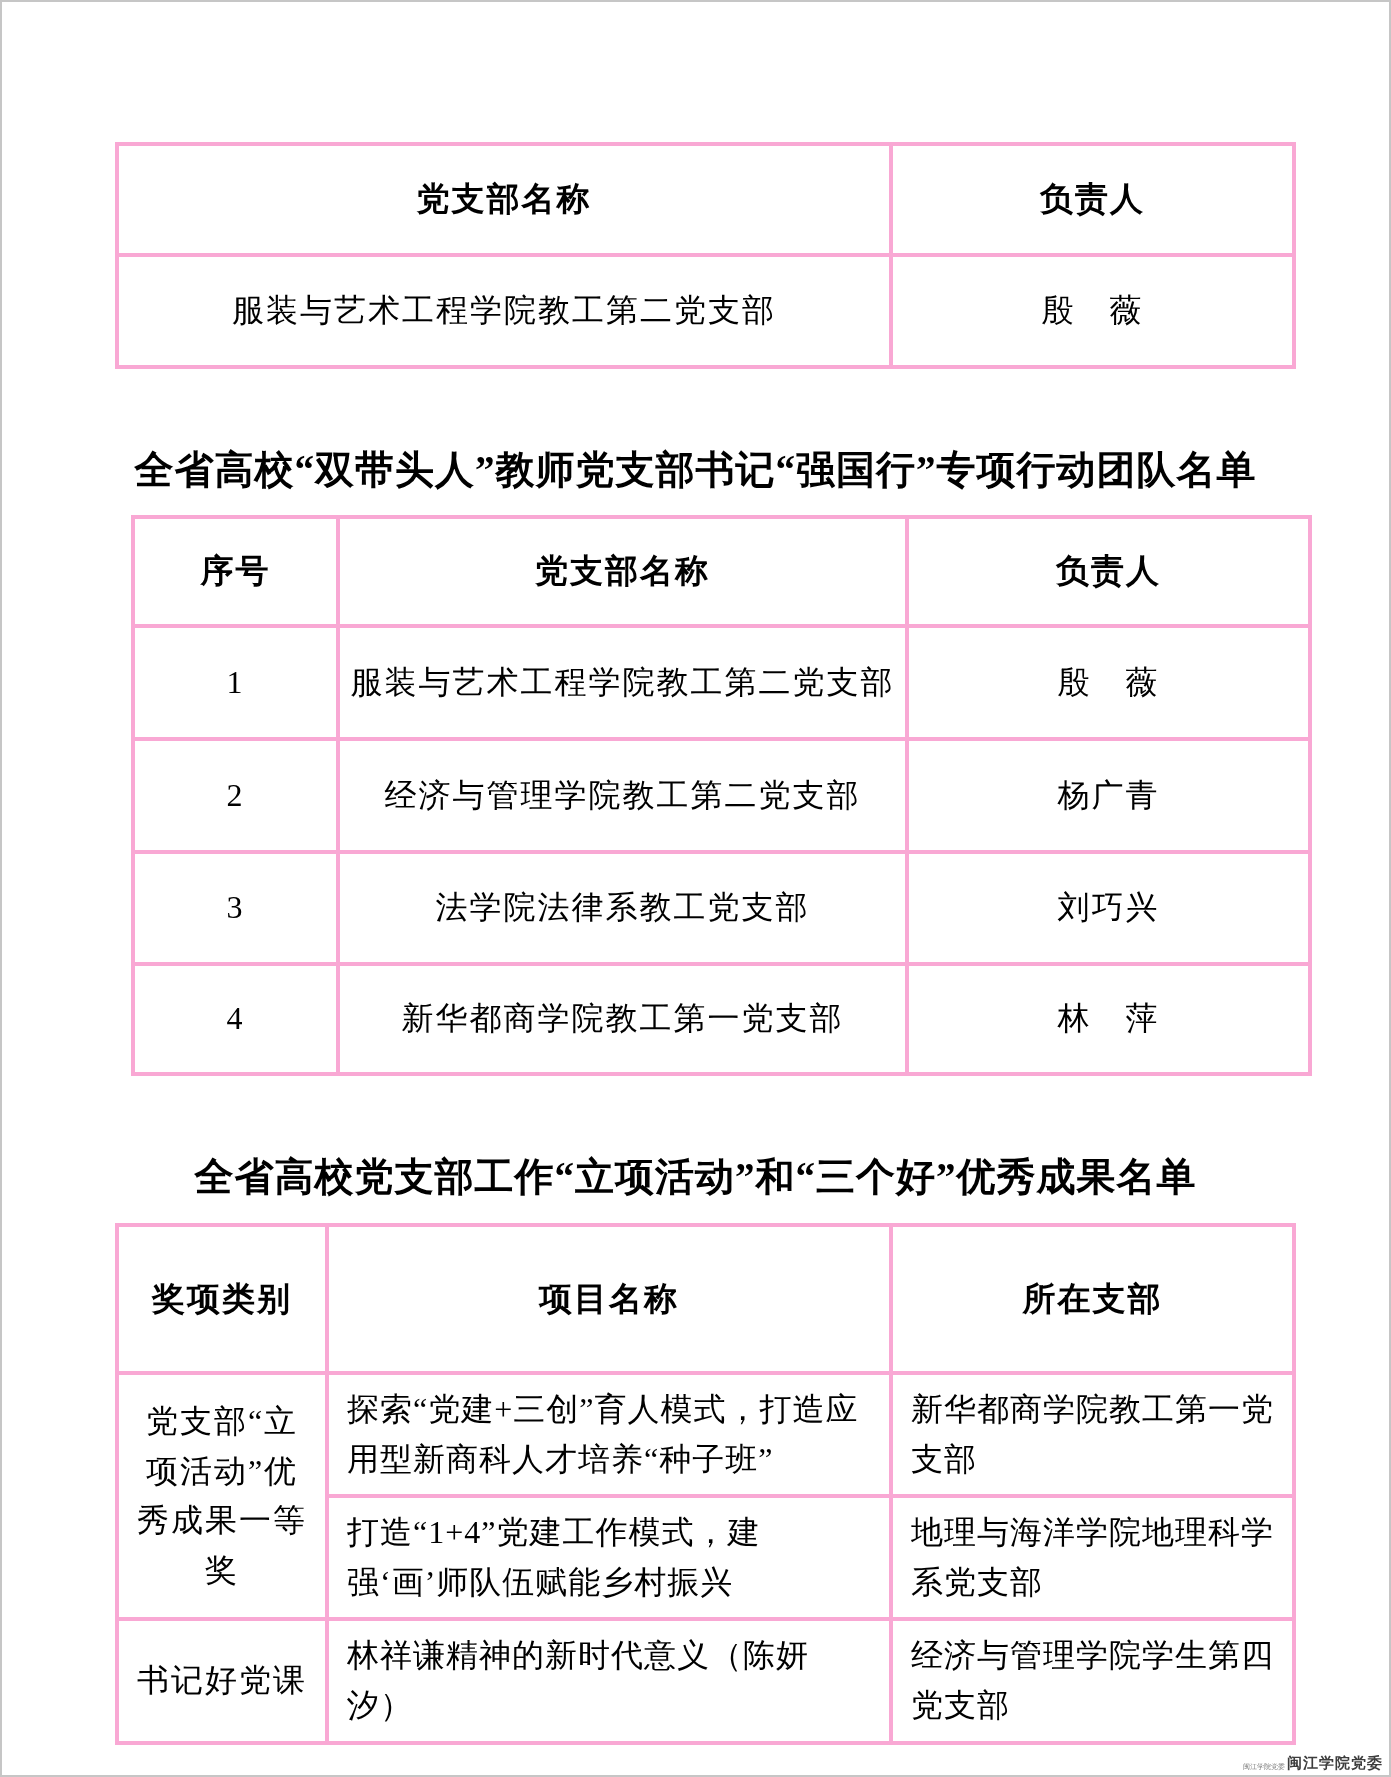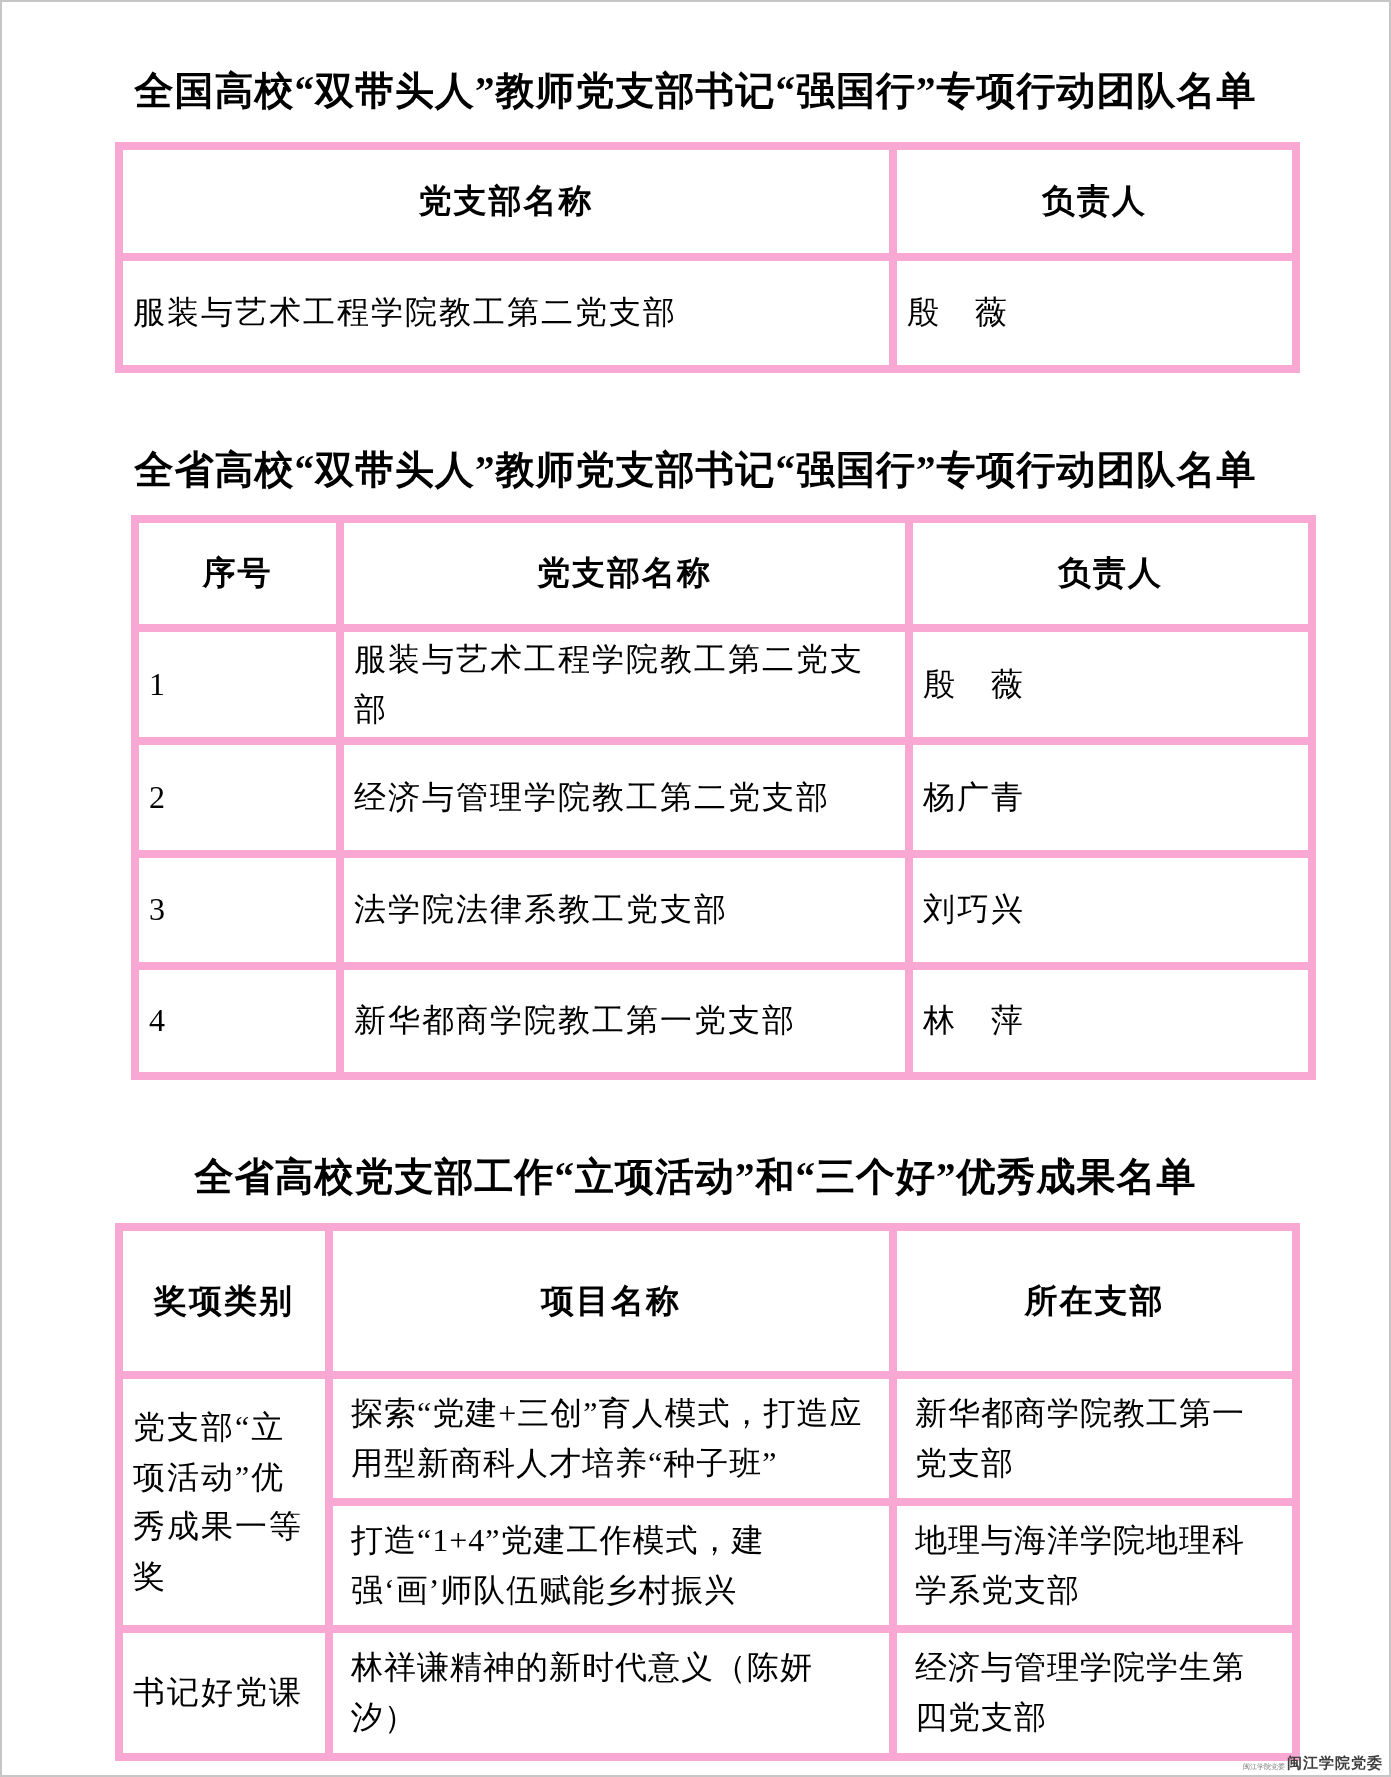--- a/index.html
+++ b/index.html
@@ -23,37 +23,38 @@
     color:#000;
     white-space:nowrap;
   }
   table.doc-table{
     position:absolute;left:113px;width:1177px;
     border-collapse:collapse;
     table-layout:fixed;
     border:3px solid #1a1a1a;
   }
   .doc-table th,.doc-table td{
-    border:8px solid #f9a8d4;
+    border:4px solid #f9a8d4;
     vertical-align:middle;
     padding:0 10px;
     box-sizing:border-box;
   }
   .doc-table th{
     font-family:"Liberation Sans", sans-serif;
     font-weight:600;
     font-size:33px;
     letter-spacing:2px;
     text-align:center;
   }
   .doc-table td{
     font-family:"Liberation Serif", serif;
     font-weight:400;
     font-size:32px;
     letter-spacing:2px;
+    text-align:center;
     line-height:1.55;
   }
   .doc-table td.left{
     text-align:left;
     padding:10px 18px;
     letter-spacing:1px;
     border-radius:16px;
   }
   .watermark{
     position:absolute;
@@ -64,21 +65,20 @@
     white-space:nowrap;
   }
   .watermark .wm-small{font-size:7px;letter-spacing:0;color:#7a7a7a;margin-right:2px;line-height:1;}
   .watermark .wm-main{font-size:15px;font-weight:600;letter-spacing:1px;color:#3d3d3d;line-height:1;}
 </style>
 </head>
 <body>
 
 <div class="page">
 
-  <div class="doc-title" style="top:62px;">全国高校“双带头人”教师党支部书记“强国行”专项行动团队名单</div>
 
   <table class="doc-table" style="top:140px;">
     <colgroup>
         <col style="width:774px">
         <col style="width:403px">
       </colgroup>
     <tbody>
         <tr style="height:111px">
       <th>党支部名称</th>
       <th>负责人</th>

